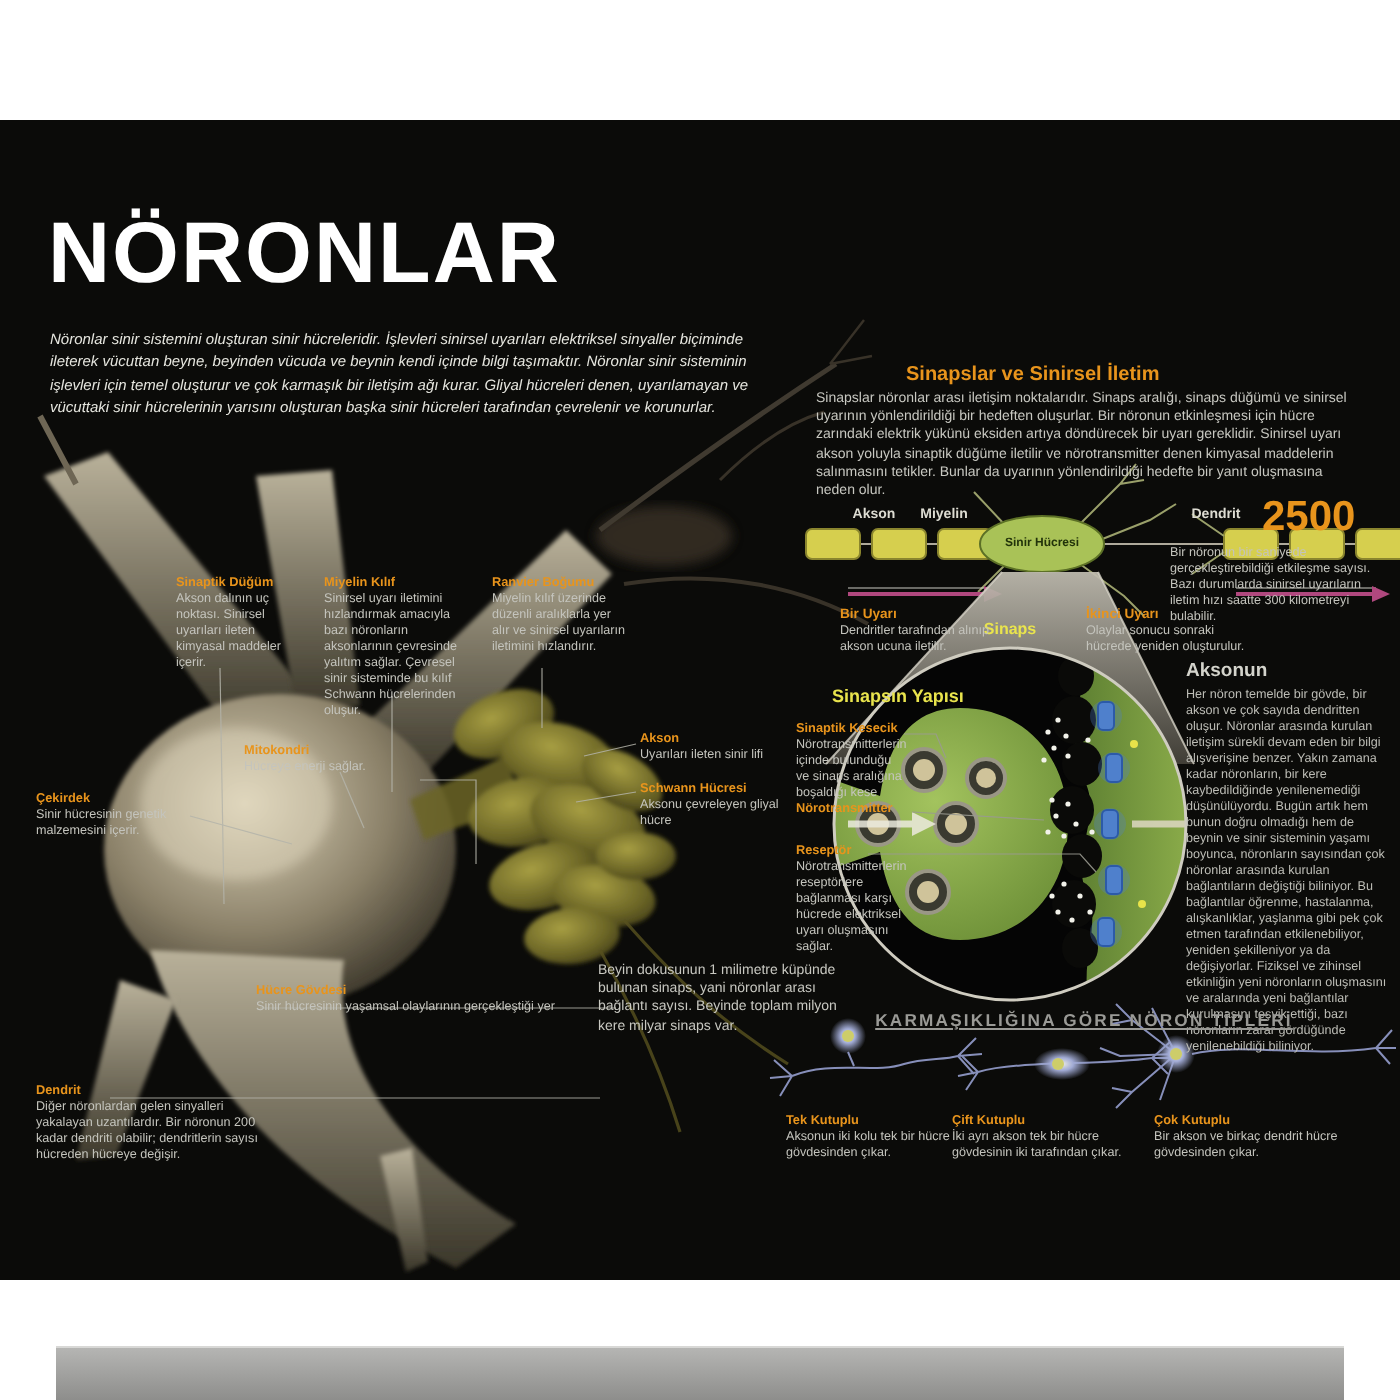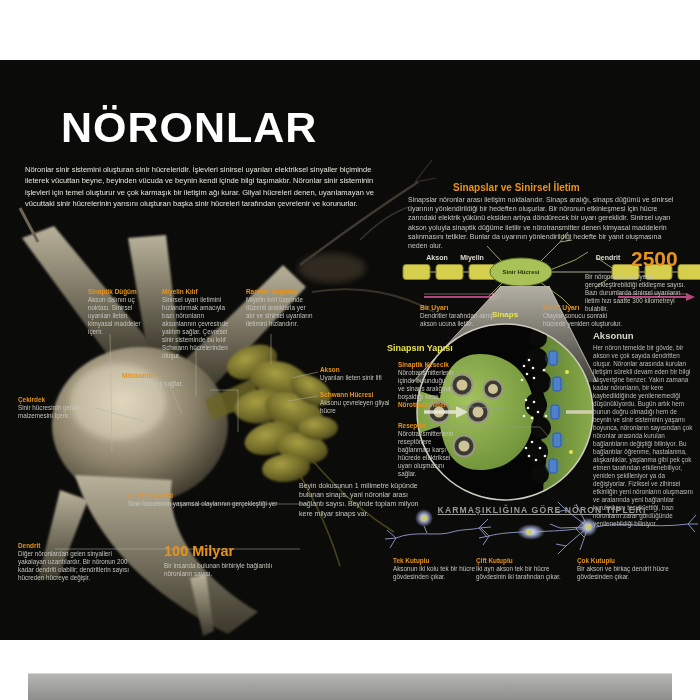--- a/index.html
+++ b/index.html
@@ -1,22 +1,22 @@
 <!DOCTYPE html>
 <html><head>
 <meta charset="utf-8">
 <style>
   html,body{margin:0;padding:0;}
   .stage{position:relative;width:700px;height:700px;background:#ffffff;overflow:hidden;
          font-family:"Liberation Sans",sans-serif;}
   .poster{position:absolute;left:0;top:60px;width:700px;height:580px;background:#0b0b09;overflow:hidden;}
   .poster svg{position:absolute;left:0;top:0;}
   .abs{position:absolute;}
-  .title{color:#ffffff;font-size:43px;font-weight:800;letter-spacing:1px;line-height:1;margin-left:37px;}
-  .intro{color:#e6e6df;font-size:7.5px;line-height:11.4px;}
+  .title{color:#ffffff;font-size:43px;font-weight:800;letter-spacing:1px;line-height:1;}
+  .intro{color:#e6e6df;font-size:7.5px;line-height:11.4px;font-style:italic;}
   .sec-head-orange{color:#e8941c;font-size:10px;font-weight:bold;}
   .sec-head-yellow{color:#e9e44d;font-size:9px;font-weight:bold;}
   .sec-head-gray{color:#a9a9a4;font-size:9.5px;font-weight:bold;}
   .body-sm{color:#c8c8c1;font-size:7px;line-height:9.2px;}
   .body-xs{color:#c4c4bd;font-size:6.3px;line-height:8px;}
   .lbl-t{color:#e8941c;font-size:6.8px;font-weight:bold;line-height:8.4px;}
   .lbl-t-sm{color:#e8941c;font-size:6.4px;font-weight:bold;line-height:8px;}
   .chain-lbl{color:#dddcd2;font-size:7px;font-weight:bold;text-align:center;transform:translateX(-50%);}
   .soma-lbl{color:#22330a;font-size:6px;font-weight:bold;text-align:center;transform:translateX(-50%);}
   .sinaps-lbl{color:#e9e44d;font-size:8px;font-weight:bold;text-align:center;transform:translateX(-50%);}
@@ -340,44 +340,40 @@
     <div class="abs" style="left:543px;top:244px;width:82px;">
       <div class="lbl-t">İkinci Uyarı</div>
       <div class="body-xs">Olaylar sonucu sonraki hücrede yeniden oluşturulur.</div>
     </div>
 
     <div class="abs" style="left:585px;top:188px;width:108px;">
       <div class="big-orange">2500</div>
       <div class="body-xs" style="margin-top:4px;">Bir nöronun bir saniyede gerçekleştirebildiği etkileşme sayısı. Bazı durumlarda sinirsel uyarıların iletim hızı saatte 300 kilometreyi bulabilir.</div>
     </div>
 
-    <div class="abs sec-head-yellow" style="left:387px;top:283px;">Sinapsın Yapısı</div>
+    <div class="abs sec-head-yellow" style="left:416px;top:283px;">Sinapsın Yapısı</div>
     <div class="abs" style="left:398px;top:301px;width:56px;">
       <div class="lbl-t-sm">Sinaptik Kesecik</div>
       <div class="body-xs">Nörotransmitterlerin içinde bulunduğu ve sinaps aralığına boşaldığı kese</div>
     </div>
     <div class="abs" style="left:398px;top:341px;width:60px;">
       <div class="lbl-t-sm">Nörotransmitter</div>
     </div>
     <div class="abs" style="left:398px;top:362px;width:60px;">
       <div class="lbl-t-sm">Reseptör</div>
       <div class="body-xs">Nörotransmitterlerin reseptörlere bağlanması karşı hücrede elektriksel uyarı oluşmasını sağlar.</div>
     </div>
 
     <div class="abs sec-head-gray" style="left:593px;top:270px;color:#d4d4cc;">Aksonun</div>
     <div class="abs body-xs" style="left:593px;top:284px;width:102px;color:#bdbdb6;">Her nöron temelde bir gövde, bir akson ve çok sayıda dendritten oluşur. Nöronlar arasında kurulan iletişim sürekli devam eden bir bilgi alışverişine benzer. Yakın zamana kadar nöronların, bir kere kaybedildiğinde yenilenemediği düşünülüyordu. Bugün artık hem bunun doğru olmadığı hem de beynin ve sinir sisteminin yaşamı boyunca, nöronların sayısından çok nöronlar arasında kurulan bağlantıların değiştiği biliniyor. Bu bağlantılar öğrenme, hastalanma, alışkanlıklar, yaşlanma gibi pek çok etmen tarafından etkilenebiliyor, yeniden şekilleniyor ya da değişiyorlar. Fiziksel ve zihinsel etkinliğin yeni nöronların oluşmasını ve aralarında yeni bağlantılar kurulmasını teşvik ettiği, bazı nöronların zarar gördüğünde yenilenebildiği biliniyor.</div>
 
     <div class="abs" style="left:299px;top:416px;width:130px;">
       <div class="body-sm" style="margin-top:5px;">Beyin dokusunun 1 milimetre küpünde bulunan sinaps, yani nöronlar arası bağlantı sayısı. Beyinde toplam milyon kere milyar sinaps var.</div>
     </div>
 
-    <div class="abs" style="left:164px;top:484px;width:128px;">
-      <div class="mid-orange">100 Milyar</div>
-      <div class="body-xs" style="margin-top:3px;">Bir insanda bulunan birbiriyle bağlantılı nöronların sayısı.</div>
-    </div>
 
     <div class="abs types-head" style="left:392px;top:445px;width:300px;text-decoration:underline;">KARMAŞIKLIĞINA GÖRE NÖRON TİPLERİ</div>
     <div class="abs" style="left:393px;top:497px;width:86px;">
       <div class="lbl-t-sm">Tek Kutuplu</div>
       <div class="body-xs">Aksonun iki kolu tek bir hücre gövdesinden çıkar.</div>
     </div>
     <div class="abs" style="left:476px;top:497px;width:95px;">
       <div class="lbl-t-sm">Çift Kutuplu</div>
       <div class="body-xs">İki ayrı akson tek bir hücre gövdesinin iki tarafından çıkar.</div>
     </div>

